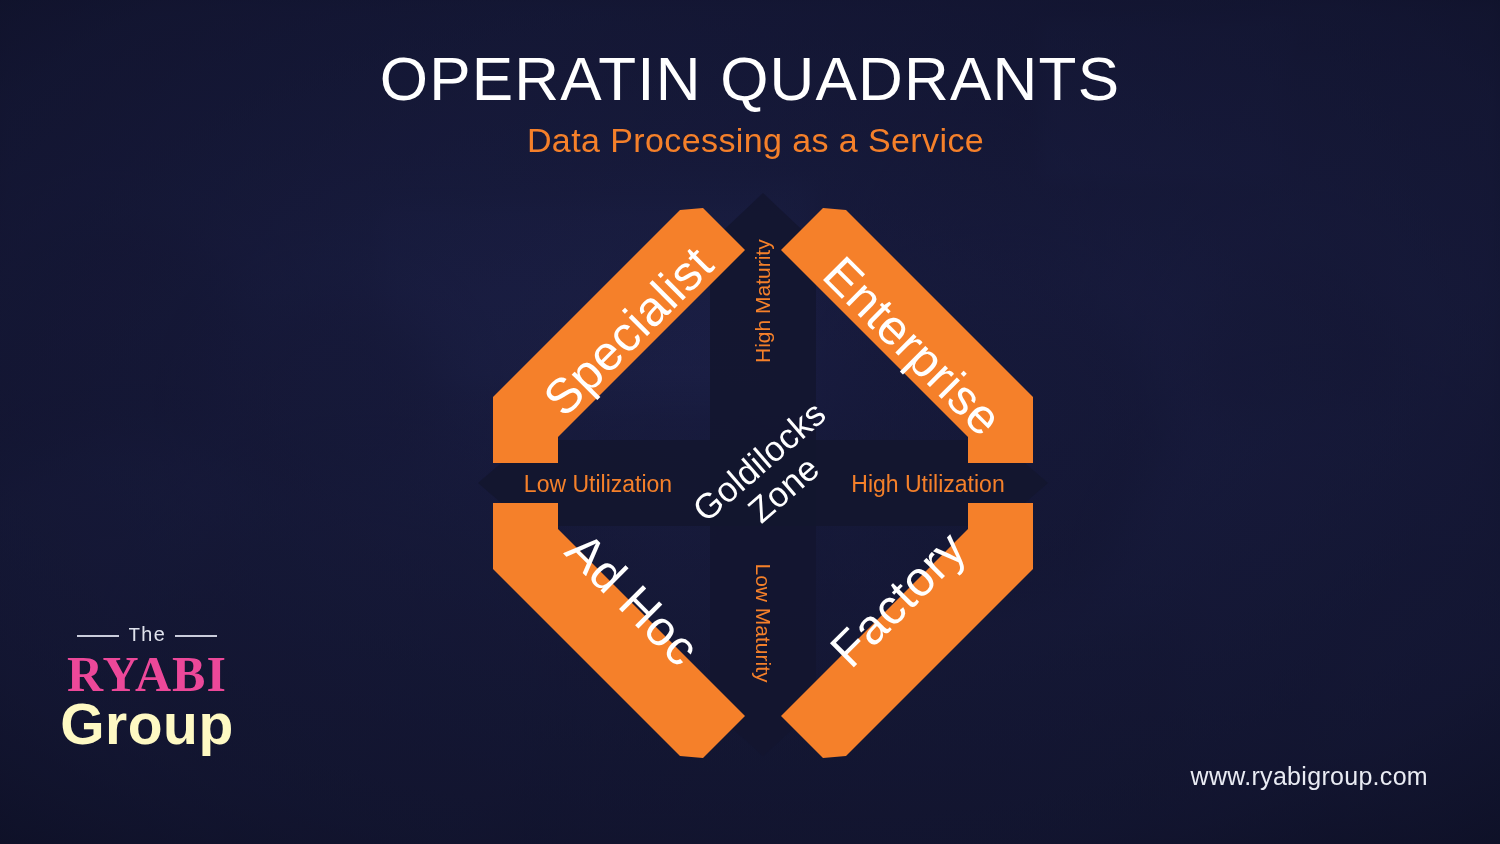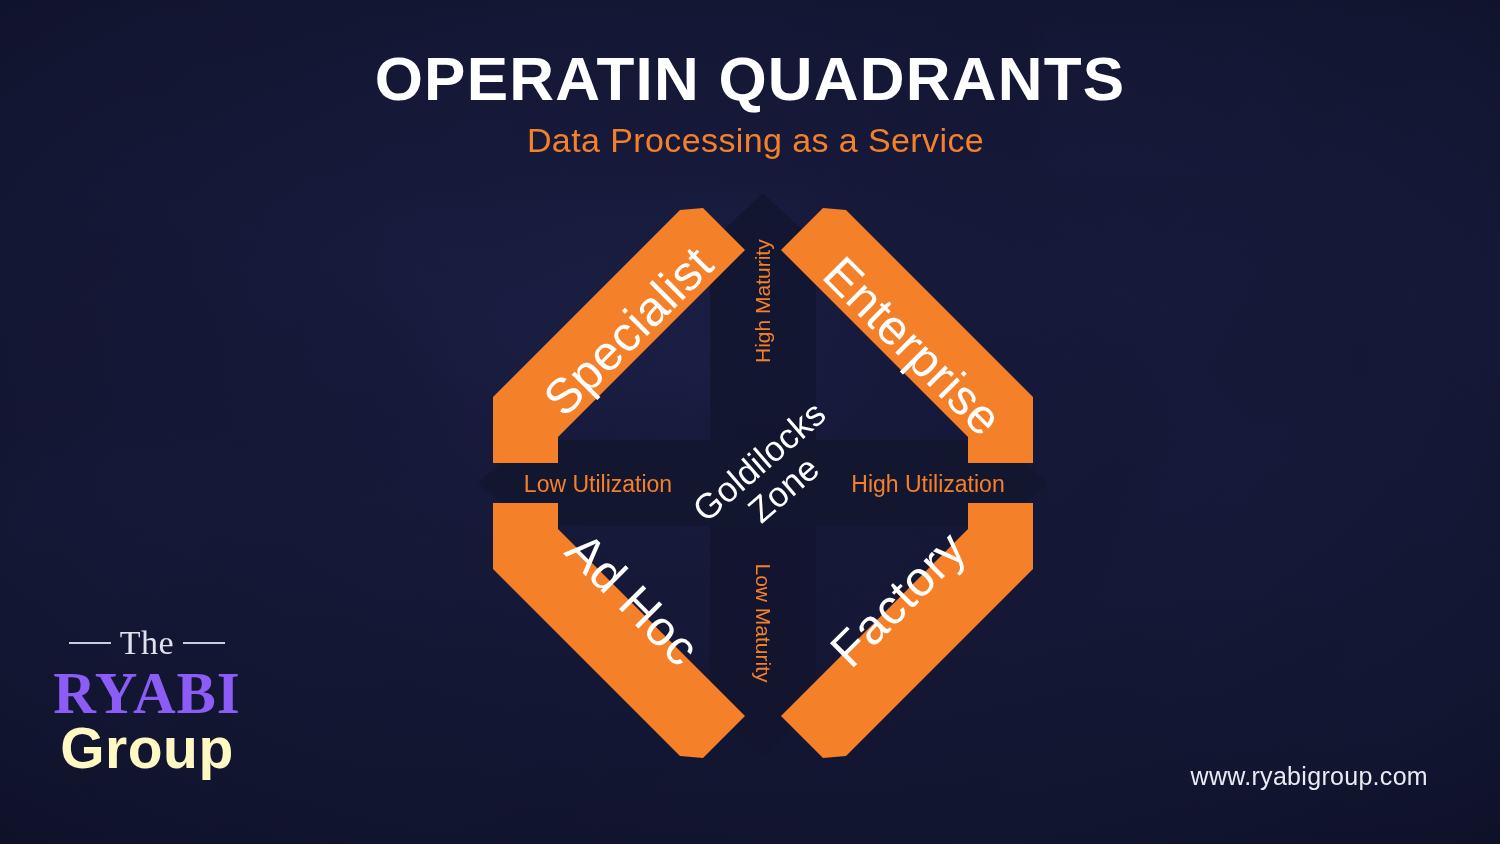--- a/index.html
+++ b/index.html
@@ -38,21 +38,21 @@
     background:radial-gradient(ellipse 85% 80% at 50% 45%,
         rgba(20,23,54,0.10) 0%, rgba(14,16,38,0.55) 72%, rgba(11,13,32,0.82) 100%);
   }
 
   
   #header {
     position:absolute; top:46px; left:0; width:100%;
     text-align:center; z-index:40;
   }
   #title {
-    font-size:62px; font-weight:700; letter-spacing:1.2px;
+    font-size:62px; font-weight:400; letter-spacing:1.2px;
     color:#ffffff; line-height:1.05;
   }
   #subtitle {
     margin-top:10px;
     font-size:34px; font-weight:300; letter-spacing:0.4px;
     color:#f5802a;
     padding-left:11px;
   }
 
   
@@ -101,26 +101,26 @@
     position:absolute; left:42px; top:624px;
     width:210px; text-align:center; z-index:40;
   }
   #logo-the-row {
     display:flex; align-items:center; justify-content:center; gap:9px;
   }
   #logo-the-row .rule {
     height:2px; width:42px; background:#c9ccdb;
   }
   #logo-the {
-    font-family:Liberation Serif, serif;
-    font-size:34px; color:#dfe2ec; letter-spacing:0.5px;
+    font-family:Liberation Mono, monospace;
+    font-size:20px; color:#dfe2ec; letter-spacing:0.5px;
   }
   #logo-ryabi {
     font-family:"Liberation Serif", serif;
-    font-size:59px; font-weight:700; color:#8b5cf6;
+    font-size:50px; font-weight:700; color:#ec4899;
     letter-spacing:1px; line-height:1.0; margin-top:2px;
   }
   #logo-group {
     font-family:Liberation Sans, sans-serif;
     font-size:57px; font-weight:700; color:#fef9c3;
     letter-spacing:0.5px; line-height:1.02; margin-top:-4px;
   }
 
   
   #site-url {

